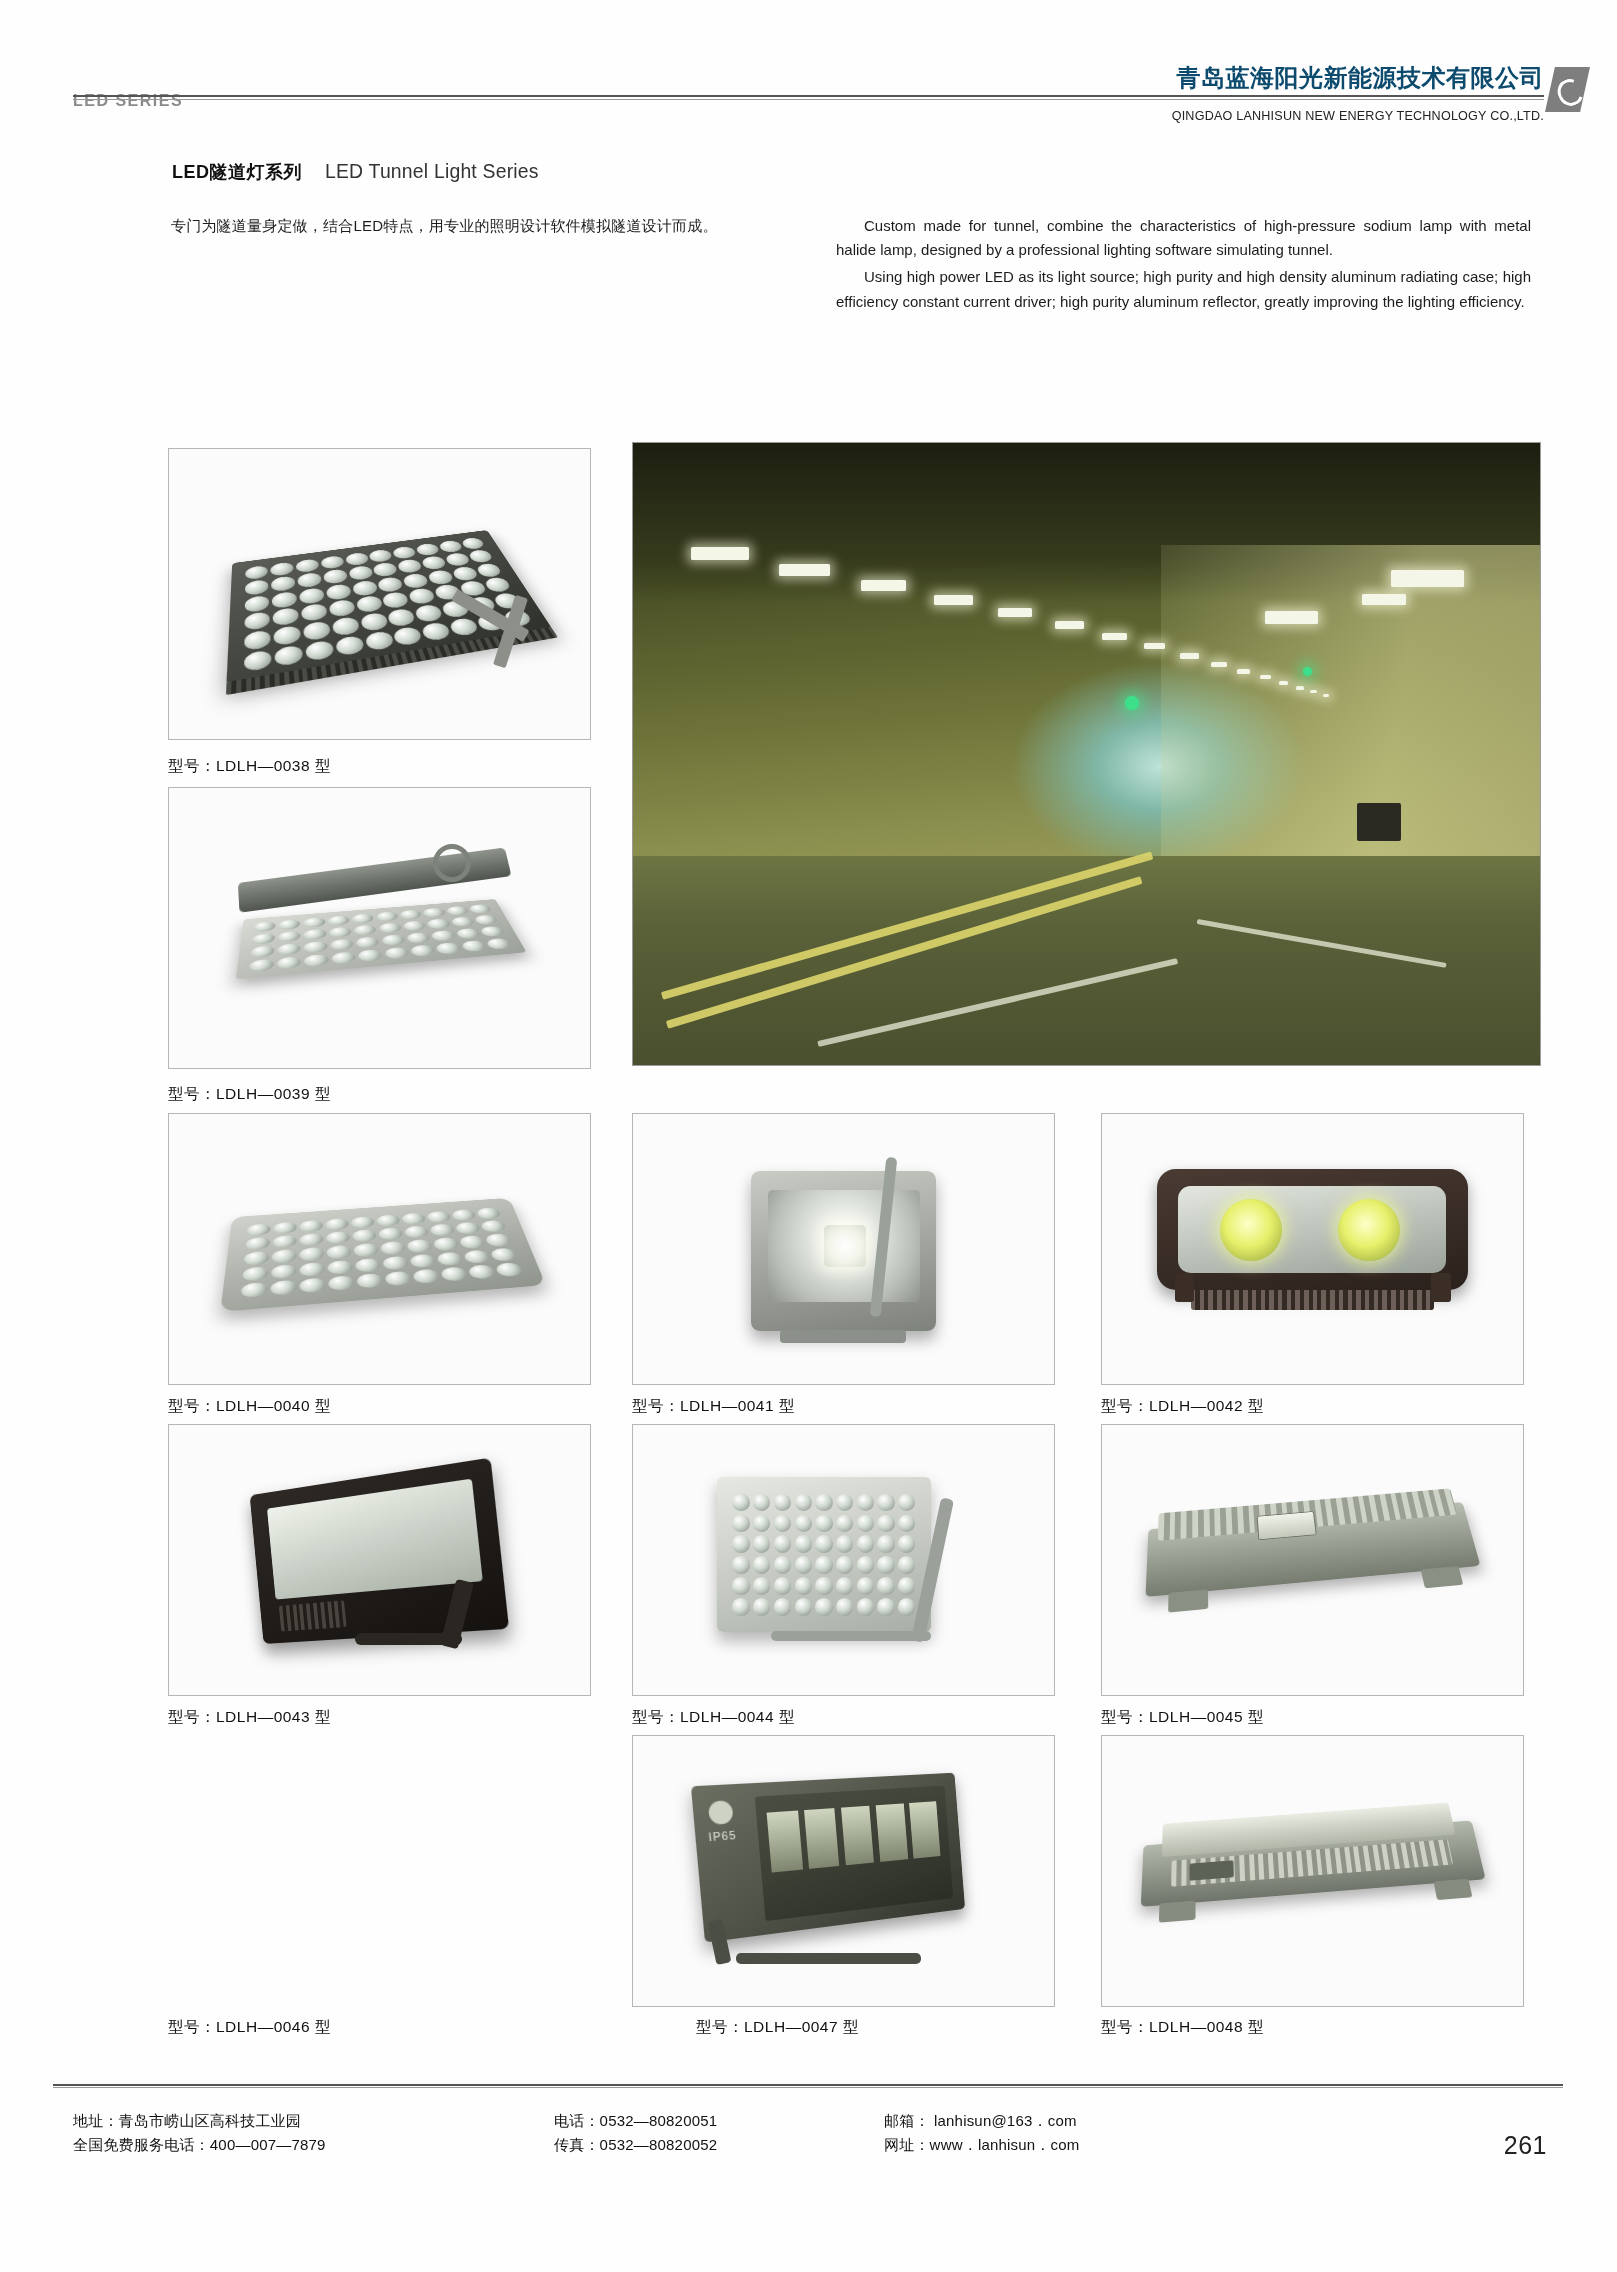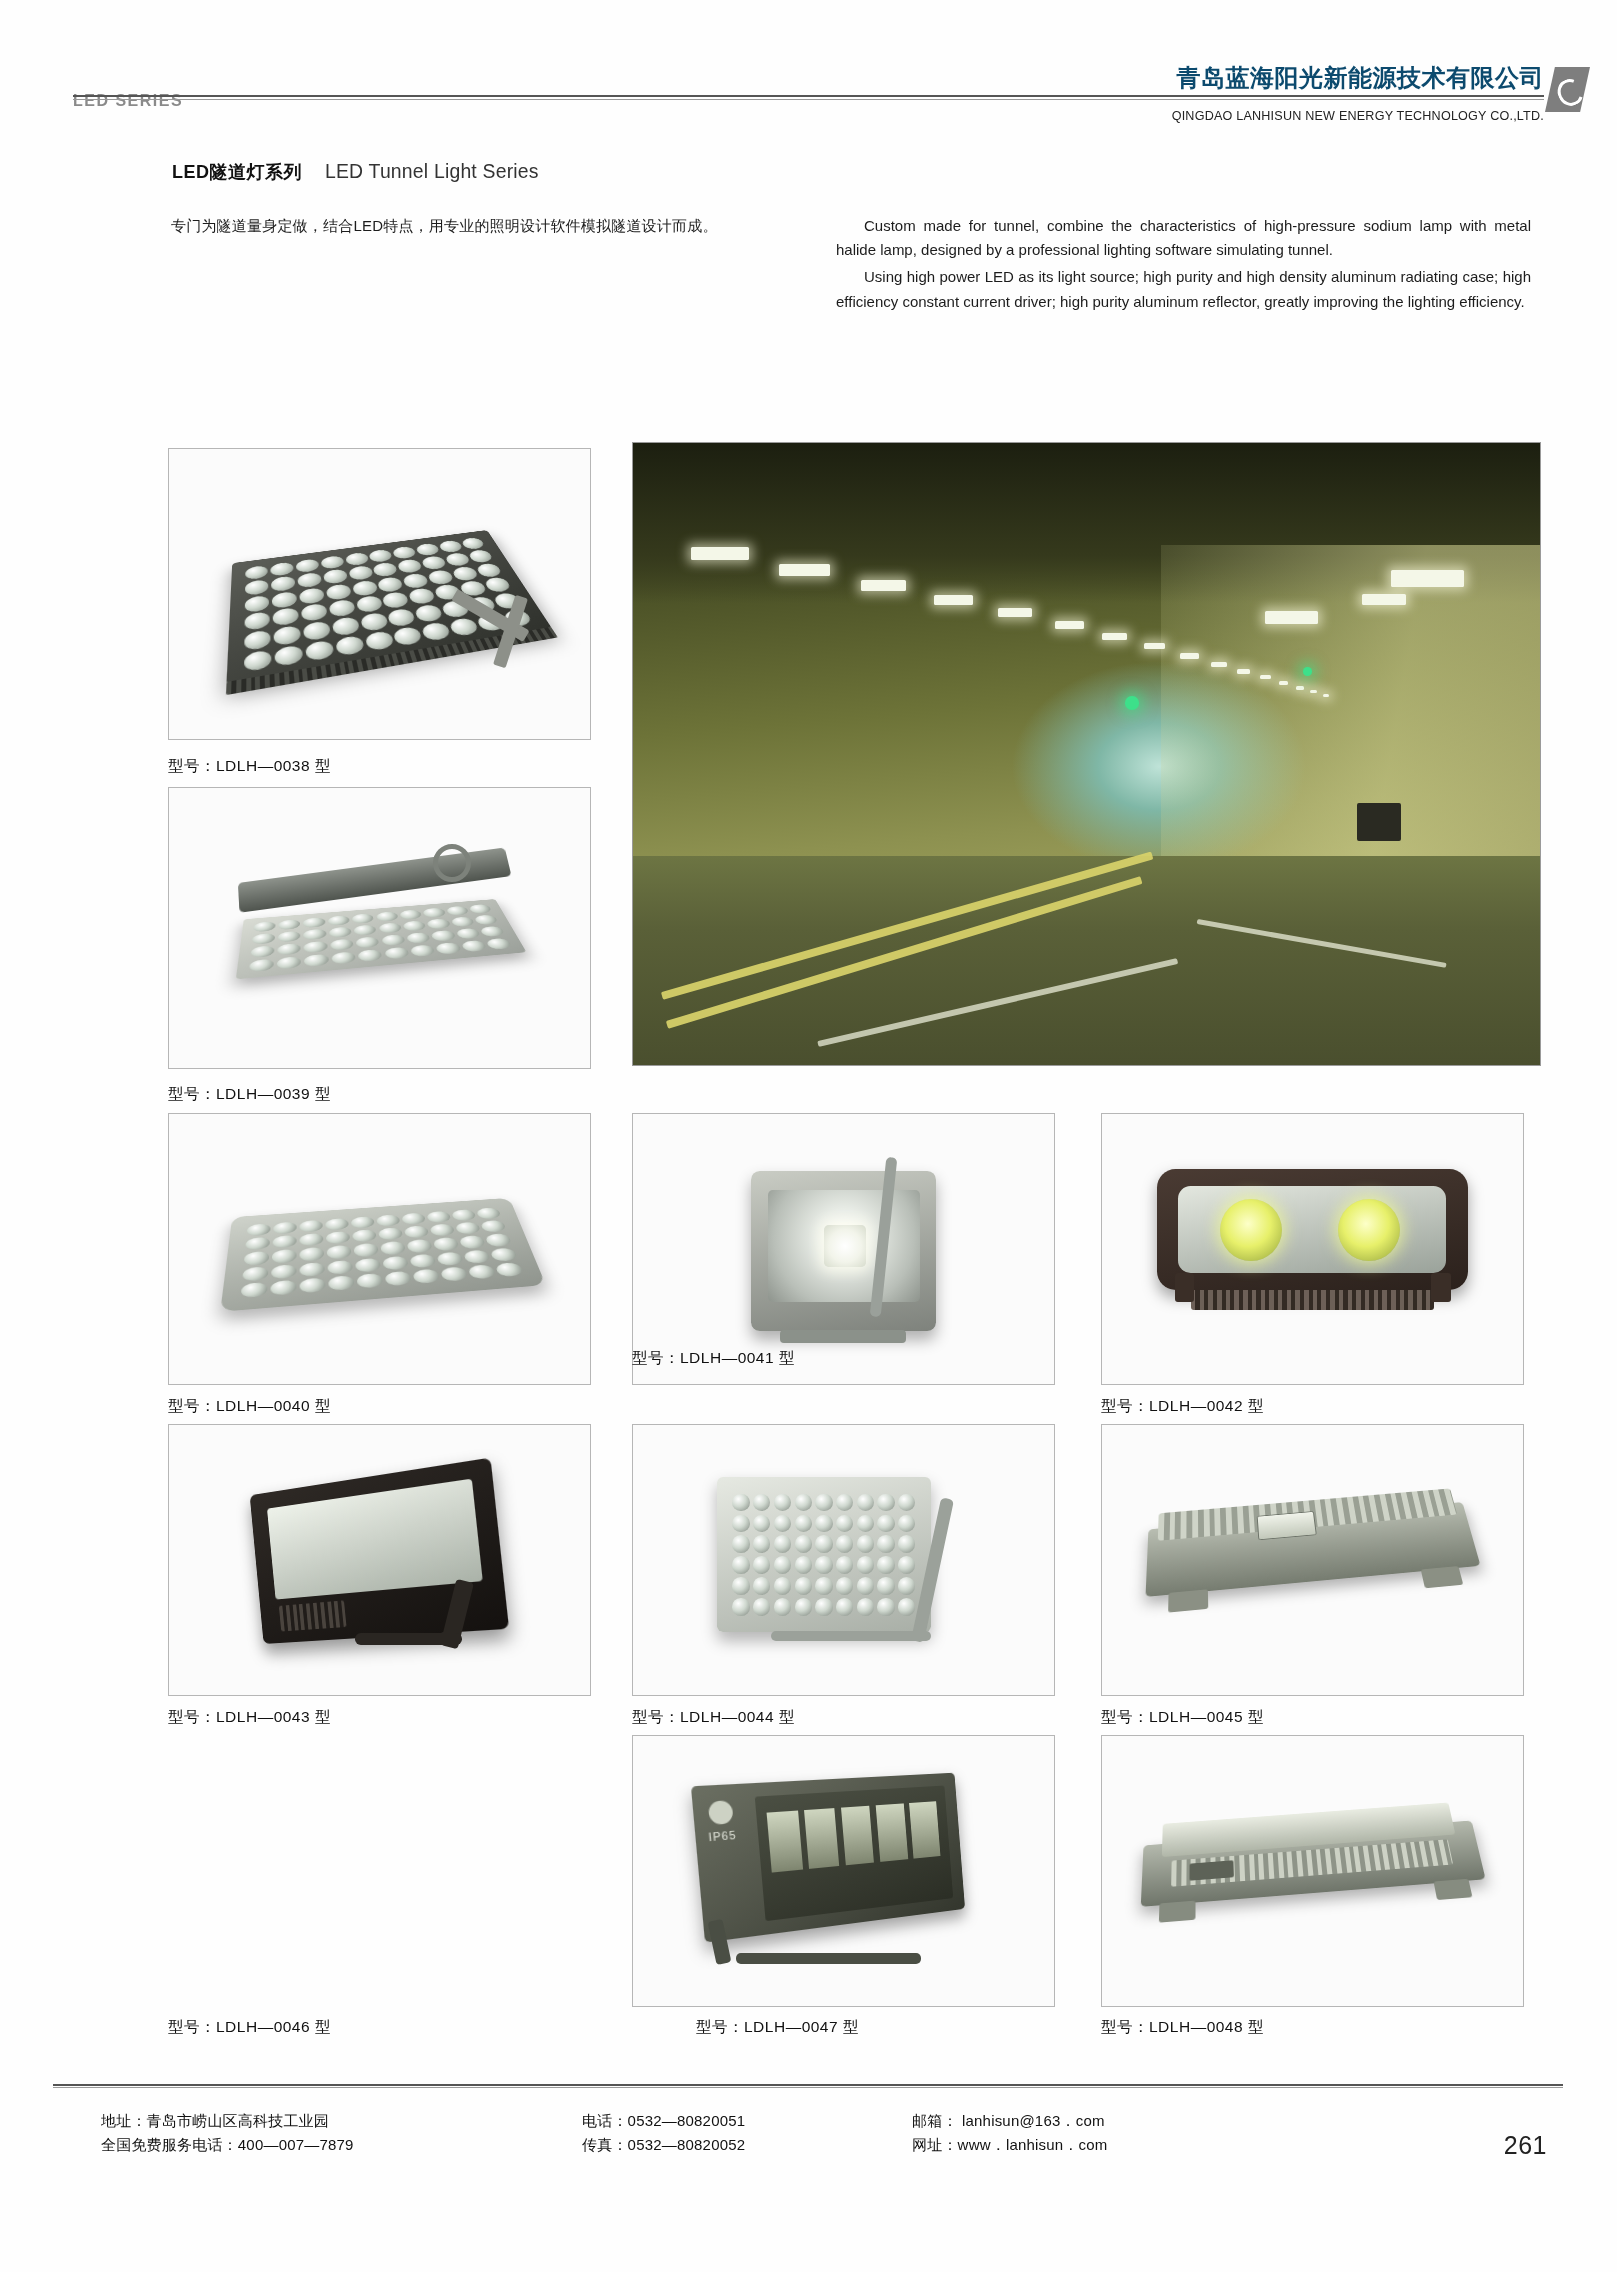--- a/index.html
+++ b/index.html
@@ -257,21 +257,20 @@
     height: 0.5px;
     background: #9a9a9a;
   }
   .footer {
     position: absolute;
     top: 2109px;
     font-size: 15px;
     line-height: 1.62;
     color: #111;
     letter-spacing: 0.2px;
-    margin-left: 28px;
   }
   .f1 { left: 73px; }
   .f2 { left: 554px; }
   .f3 { left: 884px; }
   .page-num {
     position: absolute;
     right: 70px;
     top: 2131px;
     font-size: 25px;
     color: #222;
@@ -587,21 +586,21 @@
                     background:radial-gradient(circle at 50% 42%, #ffffff 0%, #e8ece6 28%, #b9bfb8 70%, #8d938c 100%);
                     border-radius:4.9px;"></div>
         <div style="position:absolute; left:73px; top:73px; width:42px; height:42px;
                     background:radial-gradient(circle,#ffffff 0%,#f2f4ea 55%,#d7dccd 100%);
                     border-radius:4.9px; box-shadow:0 0 13.6px 3.9px rgba(255,255,240,0.8);"></div>
         <div style="position:absolute; left:127px; top:4.9px; width:10.7px; height:160px; background:#9aa09a; border-radius:4.9px; transform:rotate(6deg);"></div>
         <div style="position:absolute; left:29px; top:178px; width:126px; height:12.6px; background:#8b918a; border-radius:3.9px;"></div>
       </div>
     </div>
   </div>
-  <div class="caption" style="left:632px; top:1348px;">型号：LDLH—0041 型</div>
+  <div class="caption" style="left:632px; top:1396px;">型号：LDLH—0041 型</div>
 
   <div class="frame" style="left:1101px; top:1113px; width:423px; height:272px;">
     <div class="art">
       <div style="position:relative; width:311px; height:160px;">
         <div style="position:absolute; left:0; top:0; width:311px; height:121px;
                     background:linear-gradient(170deg,#4a3b33,#2b211c); border-radius:18.5px;
                     box-shadow:0 7.8px 14.6px rgba(0,0,0,0.35);"></div>
         <div style="position:absolute; left:21.4px; top:16.5px; width:268px; height:87px;
                     background:linear-gradient(170deg,#e3e7df,#9aa29a); border-radius:12.6px;"></div>
         <div style="position:absolute; left:63px; top:30px; width:62px; height:62px; border-radius:50%;

